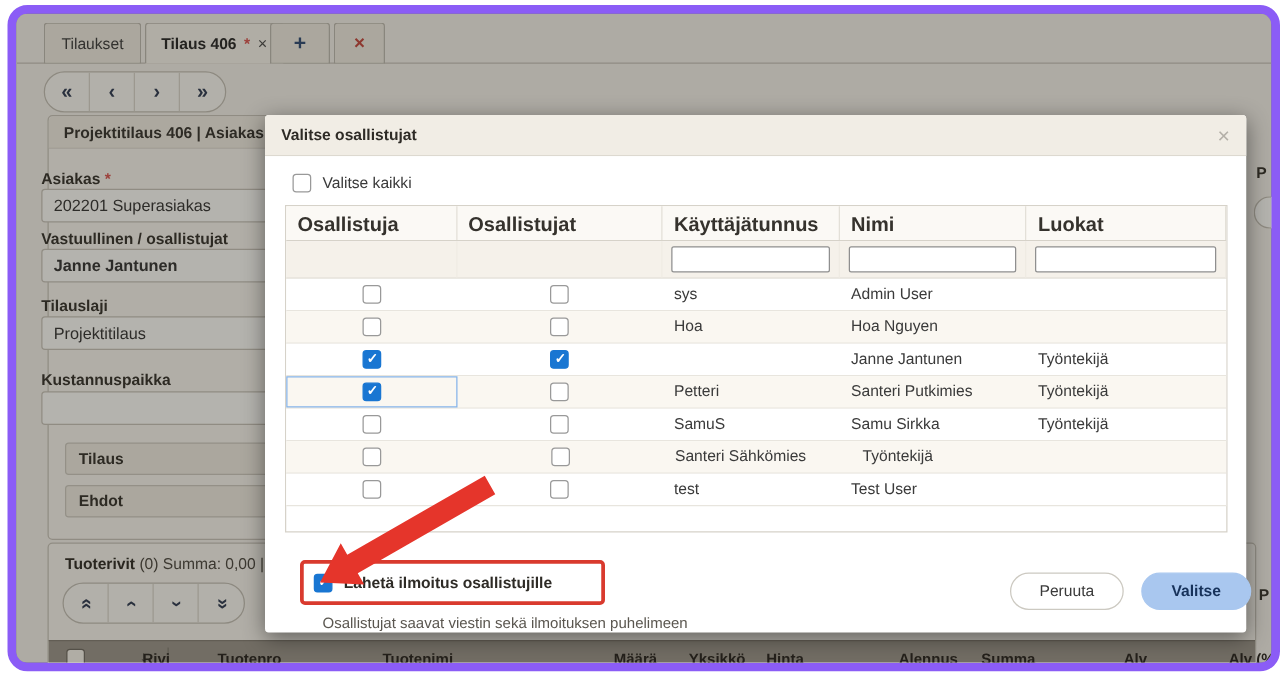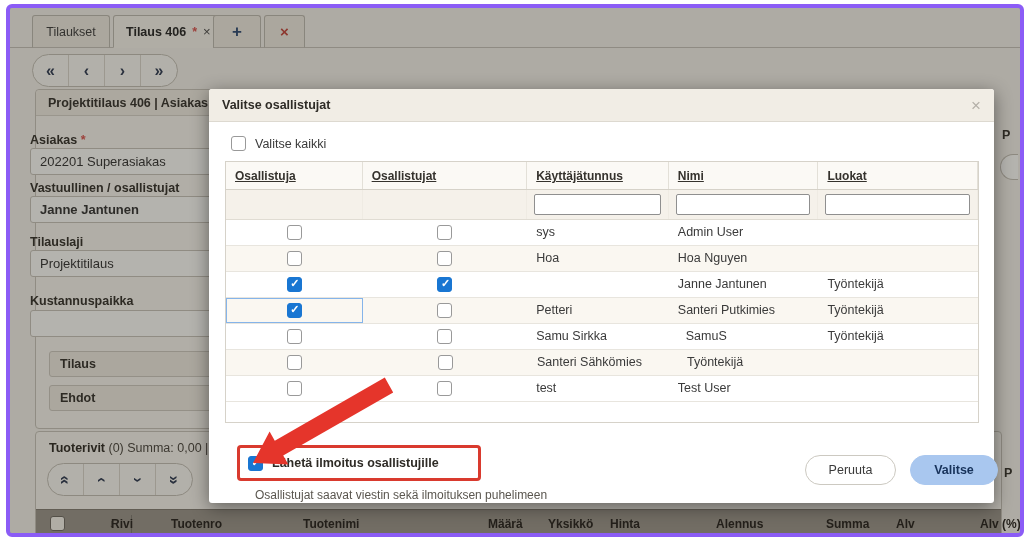--- a/index.html
+++ b/index.html
@@ -1,19 +1,19 @@
 <!DOCTYPE html>
 <html><head>
 <meta charset="utf-8">
 <style>
   * { margin:0; padding:0; box-sizing:border-box; }
   body { background:#fff; font-family:"Liberation Sans", sans-serif; }
   .stage { position:relative; width:1030px; height:541px; background:#fff; overflow:hidden; }
   .frame { position:absolute; left:6px; top:4px; right:6px; bottom:4px;
-           border:4px solid #8b5cf6; border-radius:6px; overflow:hidden; background:#737373; }
+           border:7px solid #8b5cf6; border-radius:16px; overflow:hidden; background:#737373; }
   .page { position:absolute; inset:0; background:#f4f1ea; }
 
   
   .tabbar { position:absolute; left:0; top:7px; width:100%; height:33px; border-bottom:1px solid #c5c1b9; }
   .tab { position:absolute; top:0; height:33px; background:#efebe2; border:1px solid #bdb9b0;
          border-bottom:1px solid #c5c1b9; border-radius:3px 3px 0 0; font-size:12.5px; color:#3c3c3c;
          display:flex; align-items:center; justify-content:center; gap:6px; padding:0 12px; }
   .tab.active { background:#f6f3ec; border-bottom-color:#f6f3ec; font-weight:bold; color:#262626; }
   .tab .dirty { color:#d9534f; font-weight:bold; }
   .tab .tclose { color:#4a4a4a; font-size:13px; font-weight:normal; }
@@ -58,29 +58,29 @@
   
   .dim { position:absolute; inset:0; background:rgba(33,29,22,0.33); z-index:5; }
 
   
   .modal { position:absolute; left:199px; top:81px; width:785px; height:414px; background:#fff; border-radius:3px;
            box-shadow:0 4px 18px rgba(0,0,0,0.45); z-index:10; }
   .m-hdr { height:33px; background:#f1ede5; border-bottom:1px solid #ddd9d0; border-radius:3px 3px 0 0;
            display:flex; align-items:center; padding:0 13px; }
   .m-title { font-size:12.5px; font-weight:bold; color:#2e2b26; flex:1; }
   .m-close { color:#b4b0a8; font-size:17px; line-height:1; }
-  .selall { position:absolute; left:22px; top:47px; display:flex; align-items:center; gap:9px; font-size:12.5px; color:#3a3a3a; }
+  .selall { position:absolute; left:22px; top:47px; display:flex; align-items:flex-start; gap:9px; font-size:12.5px; color:#3a3a3a; }
 
   .cb { display:inline-block; width:15px; height:15px; border:1px solid #999; border-radius:3px; background:#fff; position:relative; flex:none; }
   .cb.on { background:#1976d2; border-color:#1976d2; }
   .cb.on::after { content:"\2713"; position:absolute; left:2.5px; top:-1px; color:#fff; font-size:11px; font-weight:bold; }
 
   .grid { position:absolute; left:16px; top:72px; width:754px; height:262px; border:1px solid #d6d2c9; background:#fff; }
   .g-hrow { display:flex; height:28px; background:#fbf9f5; border-bottom:1px solid #d6d2c9; }
-  .g-hcell { font-size:12px; font-weight:bold; color:#35322d; padding:7px 0 0 9px; border-right:1px solid #e3e0d8;text-decoration:underline; }
+  .g-hcell { font-size:16px; font-weight:bold; color:#35322d; padding:7px 0 0 9px; border-right:1px solid #e3e0d8; }
   .g-hcell:last-child { border-right:1px solid #e3e0d8; }
   .g-frow { display:flex; height:30px; background:#f5f1ea; border-bottom:1px solid #e0dcd3; }
   .g-fcell { padding:4px 7px; border-right:1px solid #efebe3; }
   .g-fcell input { width:100%; height:21px; border:1px solid #8f8f8f; border-radius:2px; background:#fff; }
   .g-row { display:flex; height:26px; border-bottom:1px solid #e8e5de; background:#fff; }
   .g-row.alt { background:#faf7f1; }
   .g-cell { font-size:12.5px; color:#3a3a3a; padding:5px 0 0 9px; overflow:hidden; white-space:nowrap; }
   .g-cell.cbc { display:flex; align-items:center; justify-content:center; padding:0; }
   .g-cell.focus { box-shadow:inset 0 0 0 1px #85b4ea; }
 
@@ -172,21 +172,21 @@
           <span class="hcb"></span>
           <span class="sort">↓</span>
           <span class="hdiv"></span>
         <span class="bcol" style="left: 45px;">Rivi</span>
             <span class="bcol" style="left: 105px;">Tuotenro</span>
             <span class="bcol" style="left: 237px;">Tuotenimi</span>
             <span class="bcol" style="left: 422px;">Määrä</span>
             <span class="bcol" style="left: 482px;">Yksikkö</span>
             <span class="bcol" style="left: 544px;">Hinta</span>
             <span class="bcol" style="left: 650px;">Alennus</span>
-            <span class="bcol" style="left: 760px;">Summa</span>
+            <span class="bcol" style="left: 716px;">Summa</span>
             <span class="bcol" style="left: 830px;">Alv</span>
             <span class="bcol" style="left: 914px;">Alv (%)</span>
           </div>
       </div>
 
       <div class="frag-p" style="left:992px; top:120px;">P</div>
       <div class="frag-pill" style="left:990px; top:146px;"></div>
       <div class="frag-p" style="left:994px; top:458px;">P</div>
 
     </div>
@@ -264,22 +264,22 @@
               <div class="g-cell" style="width: 150px;">Santeri Putkimies</div>
               <div class="g-cell" style="width: 160px;">Työntekijä</div>
             </div>
             <div class="g-row">
               <div class="g-cell cbc" style="width: 137px;">
                 <span class="cb"></span>
               </div>
               <div class="g-cell cbc" style="width: 165px;">
                 <span class="cb"></span>
               </div>
+              <div class="g-cell" style="width: 142px;">SamuS</div>
               <div class="g-cell" style="width: 150px;">Samu Sirkka</div>
-              <div class="g-cell" style="width: 142px;">SamuS</div>
               <div class="g-cell" style="width: 160px;">Työntekijä</div>
             </div>
             <div class="g-row alt">
               <div class="g-cell cbc" style="width: 137px;">
                 <span class="cb"></span>
               </div>
               <div class="g-cell cbc" style="width: 165px;">
                 <span class="cb"></span>
               </div>
               <div class="g-cell" style="width: 150px;">Santeri Sähkömies</div>

